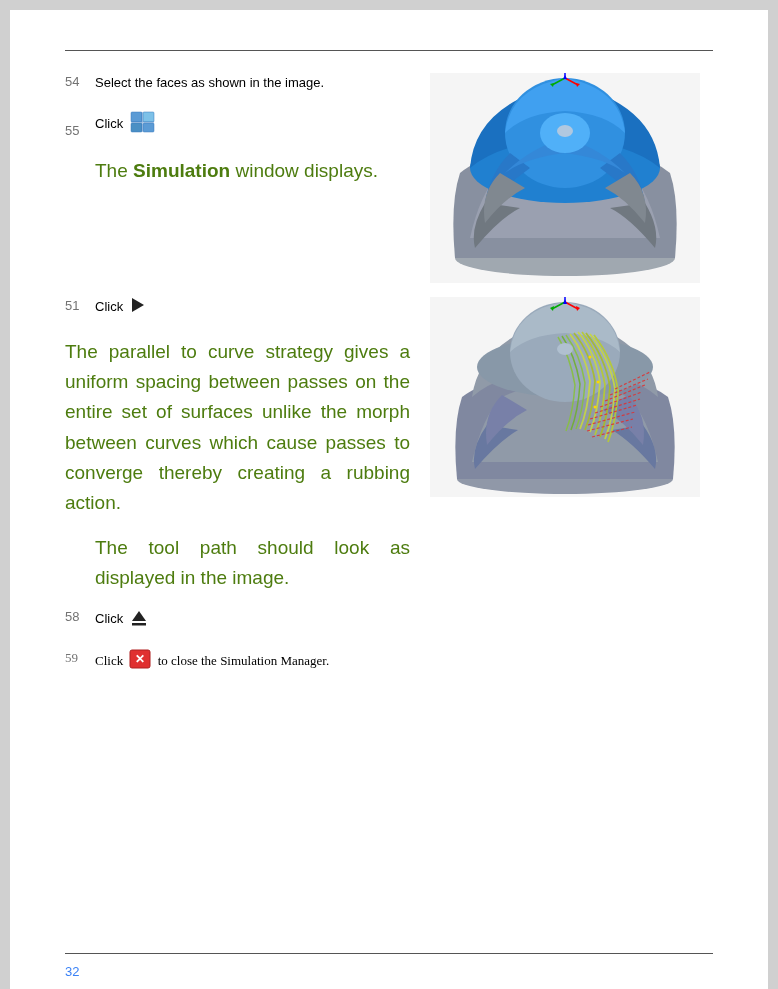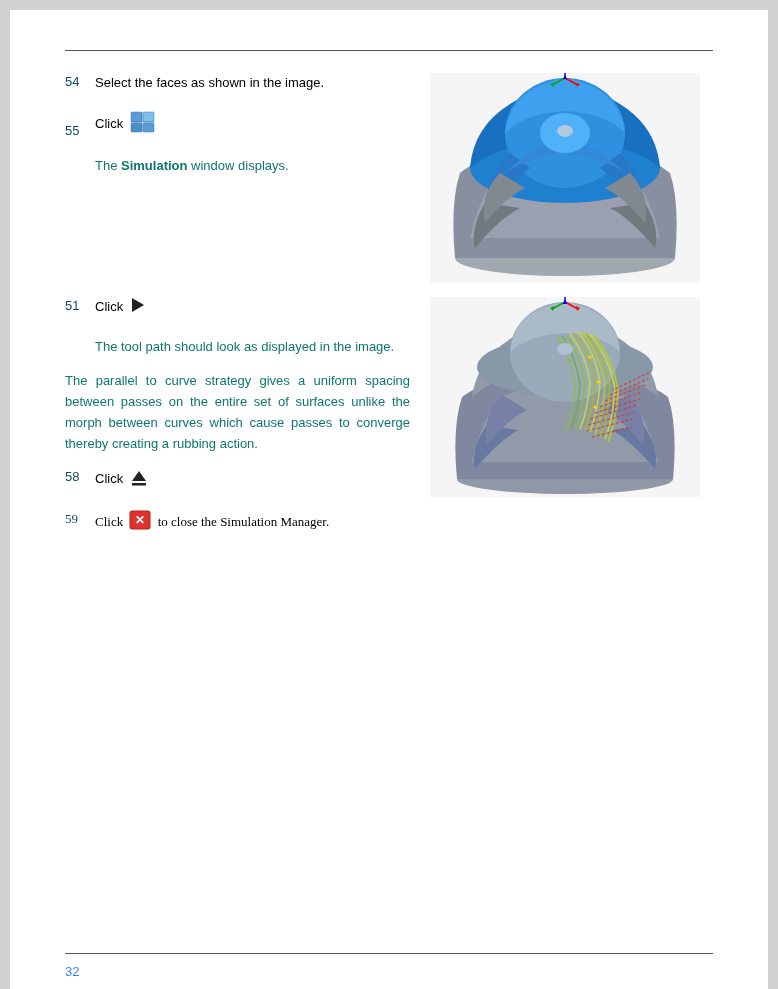--- a/index.html
+++ b/index.html
@@ -39,40 +39,40 @@
       font-size: 13px;
       color: #3b82f6;
     }
     .step-row {
       display: flex;
       align-items: flex-start;
       margin-bottom: 18px;
     }
     .step-num {
       font-size: 13px;
-      color: #0c4a6e;
+      color: #737373;
       min-width: 30px;
       font-weight: normal;
       padding-top: 1px;
     }
     .step-content {
       flex: 1;
       font-size: 13px;
       color: #000000;
       line-height: 1.5;
     }
     .icon-inline {
       display: inline-block;
       vertical-align: middle;
       margin: 0 3px;
     }
 
     .paragraph {
-      font-size: 13px;
-      color: #0f766e;
+      font-size: 19px;
+      color: #4d7c0f;
       line-height: 1.6;
       margin-bottom: 14px;
       text-align: justify;
     }
 
     .bold { font-weight: bold; }
 
     .section-group {
       display: flex;
       gap: 20px;
@@ -177,26 +177,26 @@
         <div class="step-content">
           <span>Click</span>
           <span class="icon-inline">
             <svg width="16" height="16" viewBox="0 0 16 16" xmlns="http://www.w3.org/2000/svg">
               <polygon points="2,1 14,8 2,15" fill="#222"></polygon>
             </svg>
           </span>
         </div>
       </div>
 
+      <div class="paragraph" style="margin-left: 0; margin-top: 10px; text-align: justify;">
+        <span>The parallel to curve strategy gives a uniform spacing between passes on the entire set of surfaces unlike the morph between curves which cause passes to converge thereby creating a rubbing action.</span>
+      </div>
+
       <div class="paragraph" style="margin-left: 30px; text-align: justify;">
         <span>The tool path should look as displayed in the image.</span>
-      </div>
-
-      <div class="paragraph" style="margin-left: 0; margin-top: 10px; text-align: justify;">
-        <span>The parallel to curve strategy gives a uniform spacing between passes on the entire set of surfaces unlike the morph between curves which cause passes to converge thereby creating a rubbing action.</span>
       </div>
 
       <div class="step-row" style="margin-top: 10px;">
         <div class="step-num">58</div>
         <div class="step-content">
           <span>Click</span>
           <span class="icon-inline">
             <svg width="18" height="18" viewBox="0 0 18 18" xmlns="http://www.w3.org/2000/svg">
               <polygon points="2,13 9,3 16,13" fill="#222"></polygon>
               <rect x="2" y="15" width="14" height="2.5" fill="#222"></rect>

